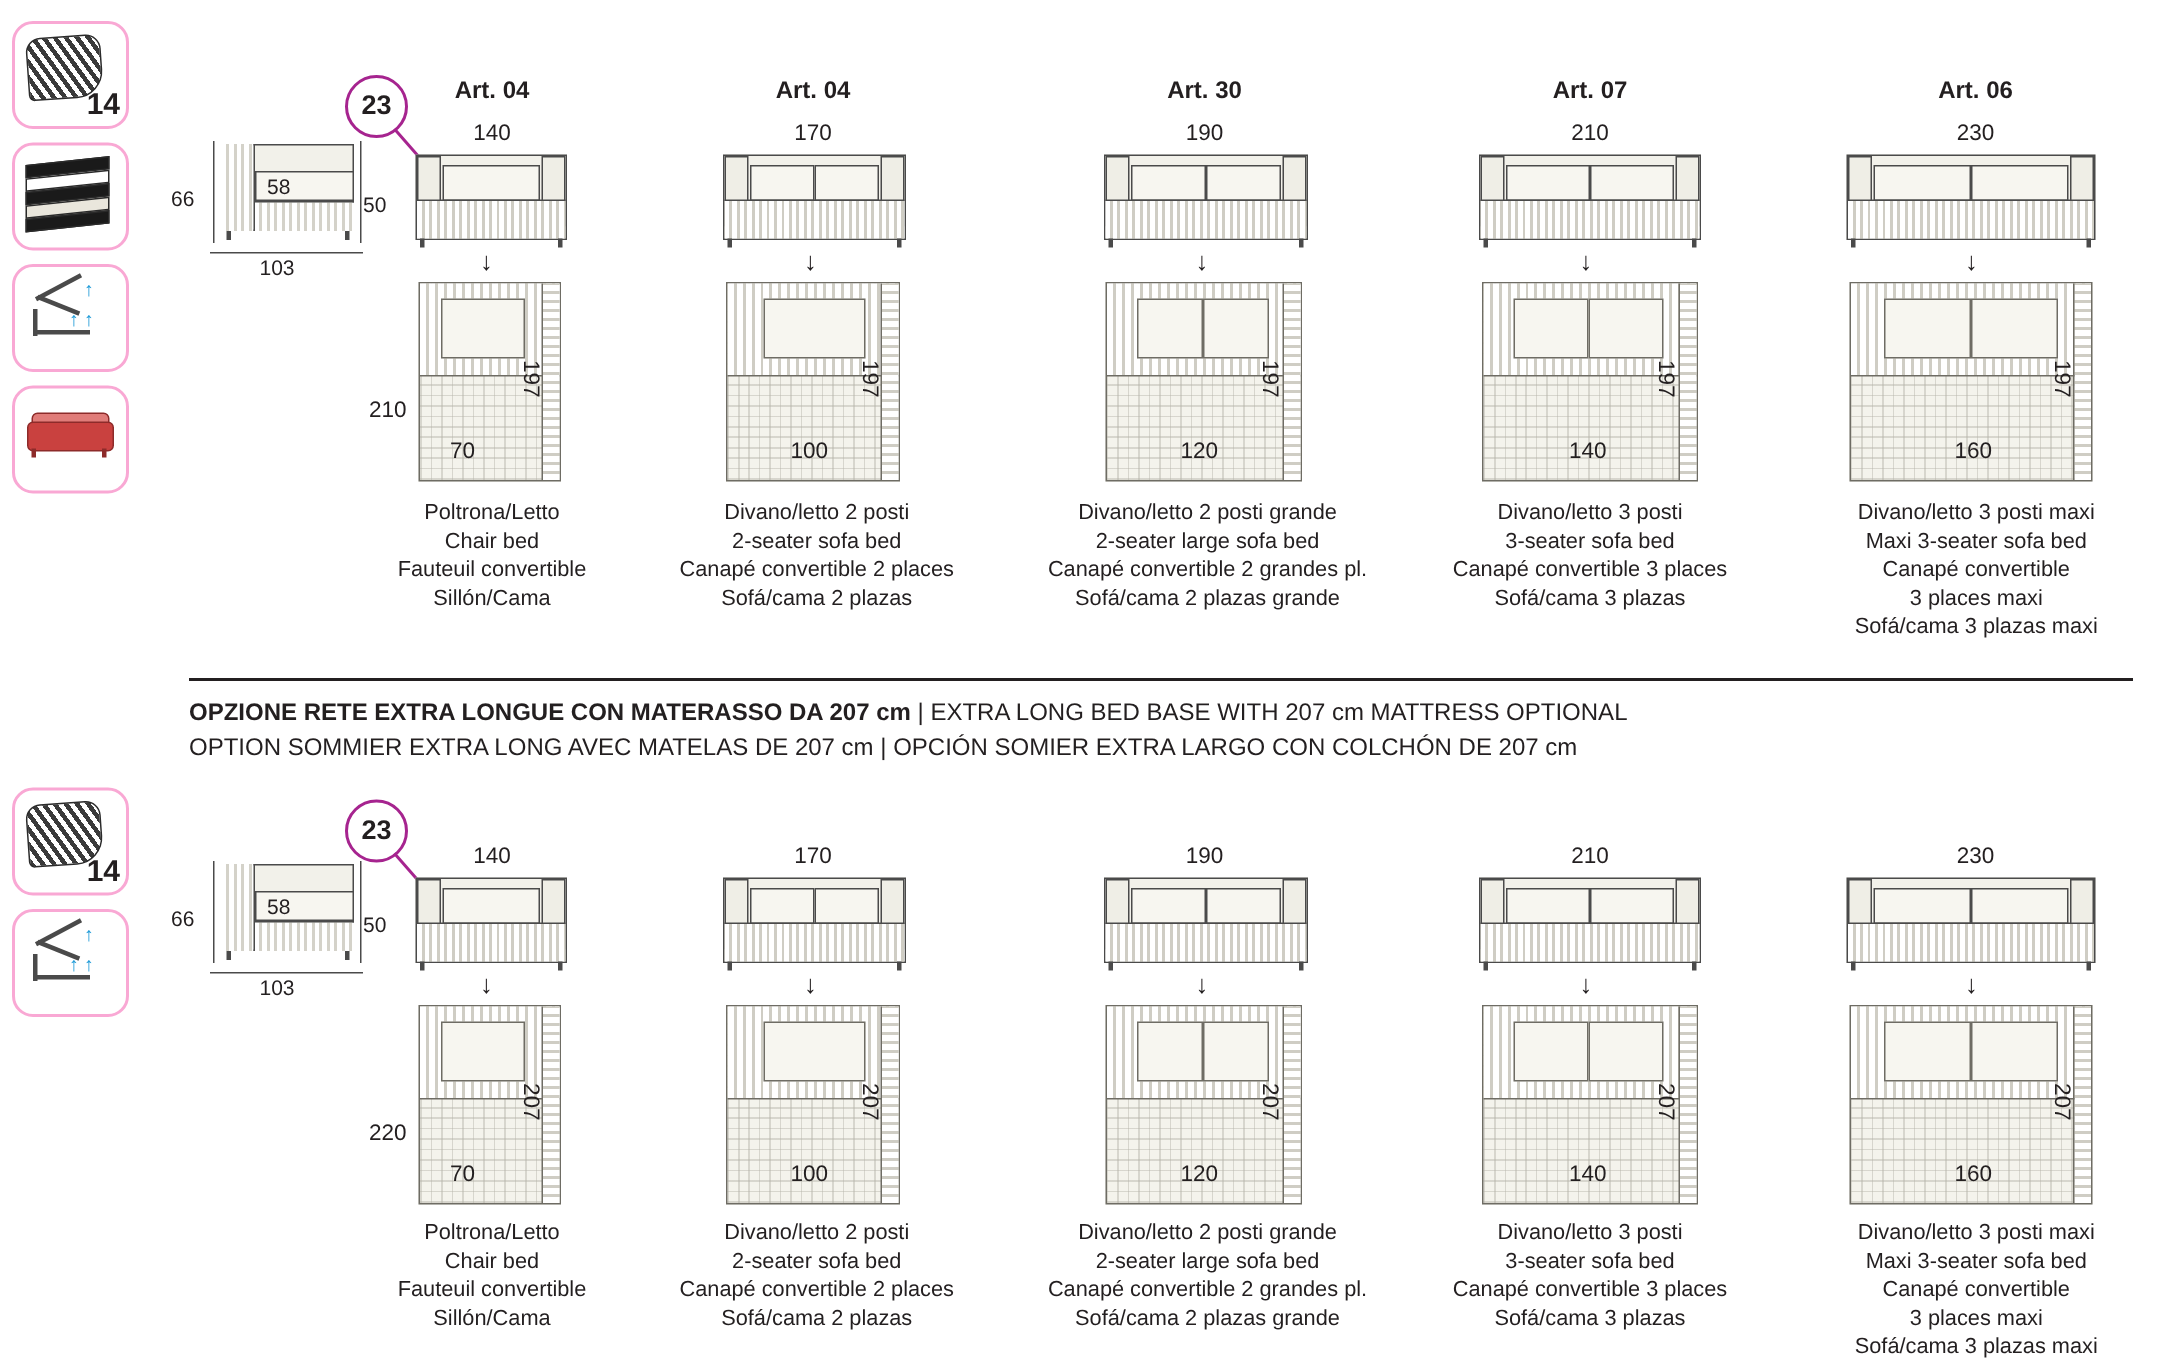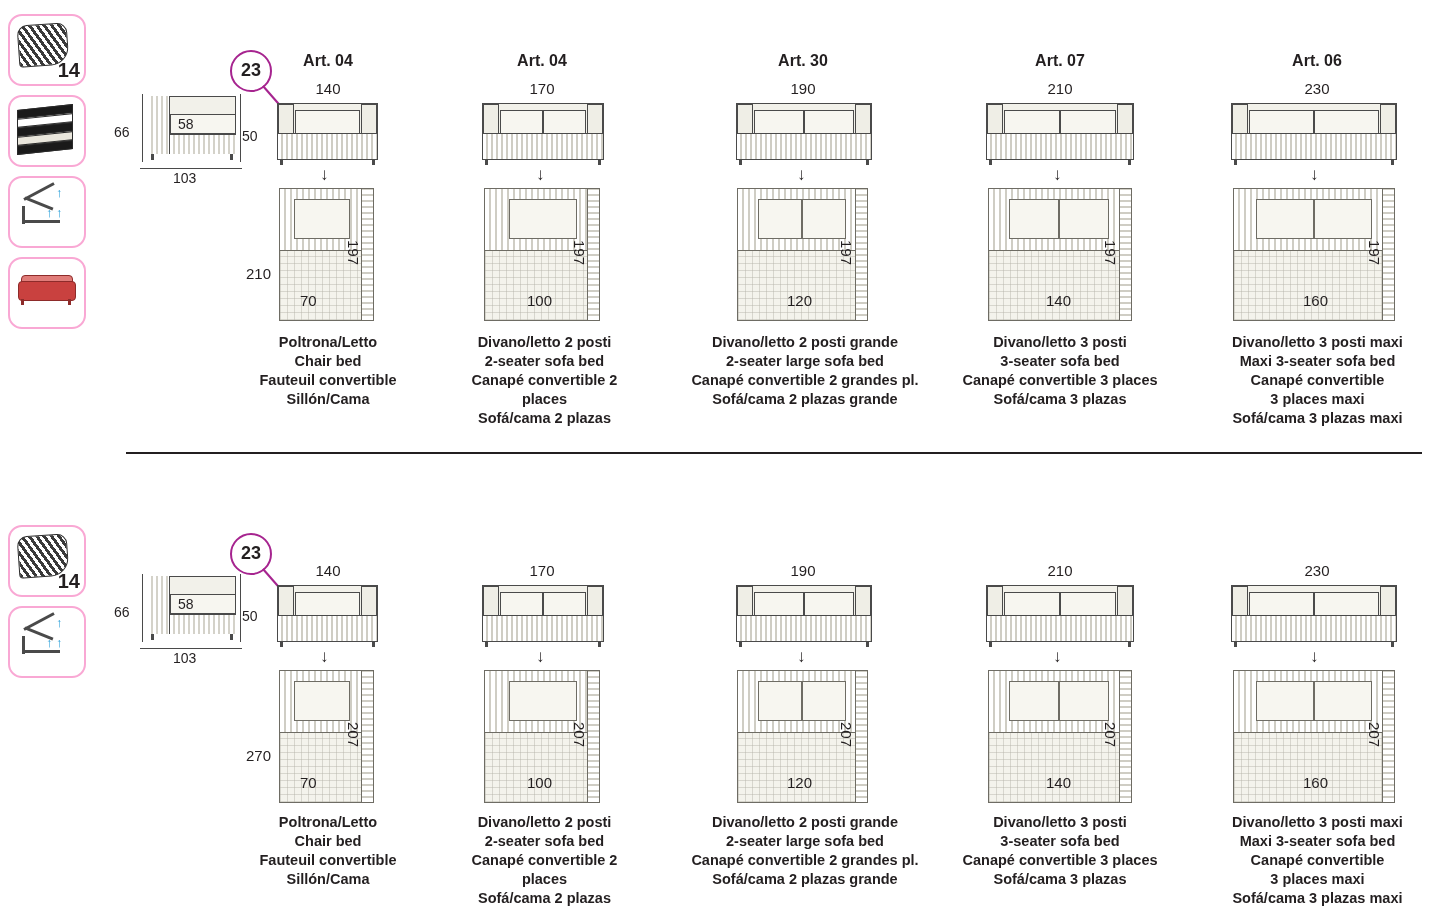--- a/index.html
+++ b/index.html
@@ -120,21 +120,21 @@
   .vlabel{
     position:absolute;
     writing-mode:vertical-rl;
     font-size:15px;color:#231f20;
   }
   .arrow-down{
     position:absolute;font-size:17px;color:#231f20;line-height:1;
   }
 
   .caption{
-    position:absolute;text-align:center;font-size:14.5px;line-height:19px;color:#231f20;font-weight:bold;
+    position:absolute;text-align:center;font-size:14.5px;line-height:19px;color:#231f20;
   }
 
   
   .bubble{
     position:absolute;width:38px;height:38px;border-radius:50%;
     border:2px solid #a6248f;color:#231f20;background:#fff;
     font-size:18px;font-weight:bold;text-align:center;line-height:36px;
   }
   .bubble-line{position:absolute;}
 
@@ -349,20 +349,26 @@
     <div class="caption" style="left:1205px;top:333px;width:225px;">
       <div>Divano/letto 3 posti maxi</div>
       <div>Maxi 3-seater sofa bed</div>
       <div>Canapé convertible</div>
       <div>3 places maxi</div>
       <div>Sofá/cama 3 plazas maxi</div>
     </div>
   </div>
 
   <div class="divider" style="left:126px;top:452px;width:1296px;"></div>
+  <div class="note" style="left:126px;top:464px;width:1280px;">
+    <div>
+      <b>OPZIONE RETE EXTRA LONGUE CON MATERASSO DA 207 cm</b><span> | EXTRA LONG BED BASE WITH 207 cm MATTRESS OPTIONAL</span>
+    </div>
+    <div>OPTION SOMMIER EXTRA LONG AVEC MATELAS DE 207 cm | OPCIÓN SOMIER EXTRA LARGO CON COLCHÓN DE 207 cm</div>
+  </div>
 
   <div class="icon-col" style="top:525px;">
     <div class="icon-box">
       <div class="swatch"></div>
       <span class="badge">14</span>
     </div>
     <div class="icon-box">
       <div class="mech">
         <div class="bar" style="left:2px;top:4px;width:34px;height:3px;transform:rotate(-28deg);"></div>
         <div class="bar" style="left:4px;top:16px;width:30px;height:3px;transform:rotate(22deg);"></div>
@@ -407,21 +413,21 @@
       <div class="foot" style="left:2px;"></div>
         <div class="foot" style="right:2px;"></div>
     </div>
     <span class="arrow-down" style="left:320px;top:648px;">↓</span>
     <div class="bed" style="left:279px;top:670px;width:95px;height:133px;">
       <div class="head"></div>
       <div class="pillow" style="left:14px;top:10px;width:56px;height:40px;"></div>
       <div class="sidestrip" style="right:0;"></div>
     </div>
     <span class="vlabel" style="left:345px;top:722px;">207</span>
-    <span class="label-num" style="position:absolute;left:246px;top:747px;">270</span>
+    <span class="label-num" style="position:absolute;left:246px;top:747px;">220</span>
     <span class="label-num" style="position:absolute;left:300px;top:774px;">70</span>
     <div class="caption" style="left:233px;top:813px;width:190px;">
       <div>Poltrona/Letto</div>
       <div>Chair bed</div>
       <div>Fauteuil convertible</div>
       <div>Sillón/Cama</div>
     </div>
   </div>
 
   <div>

